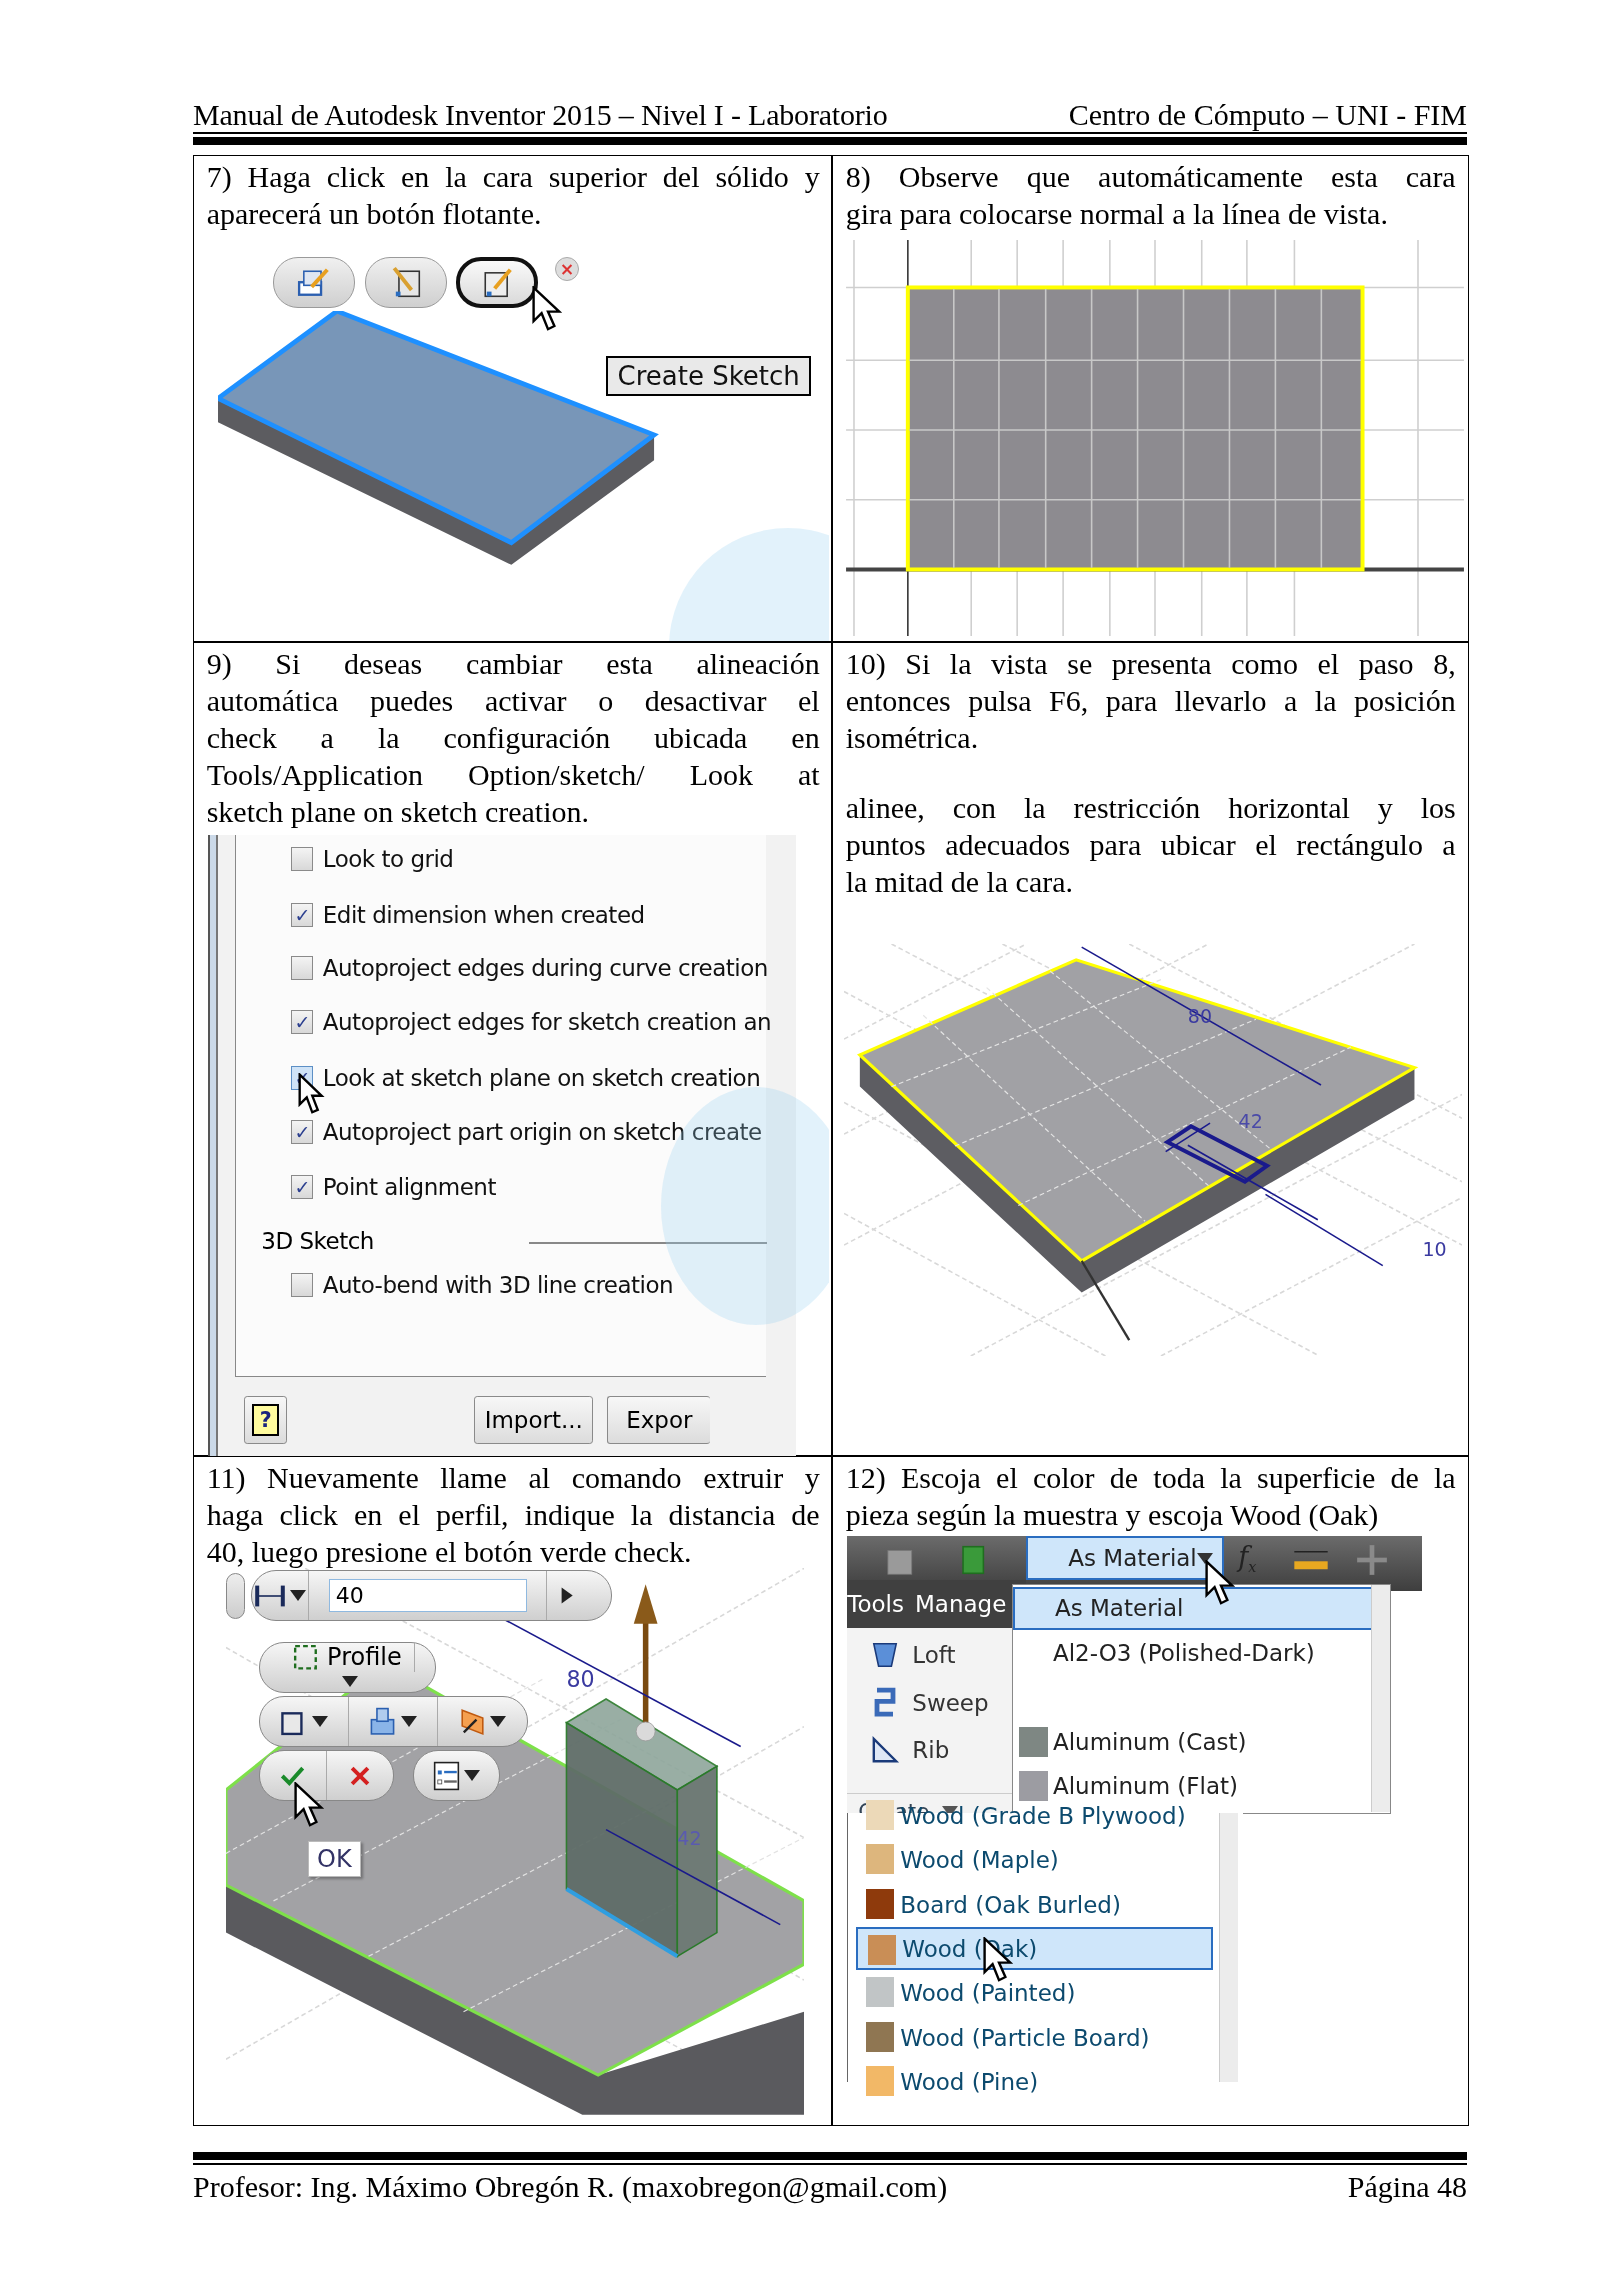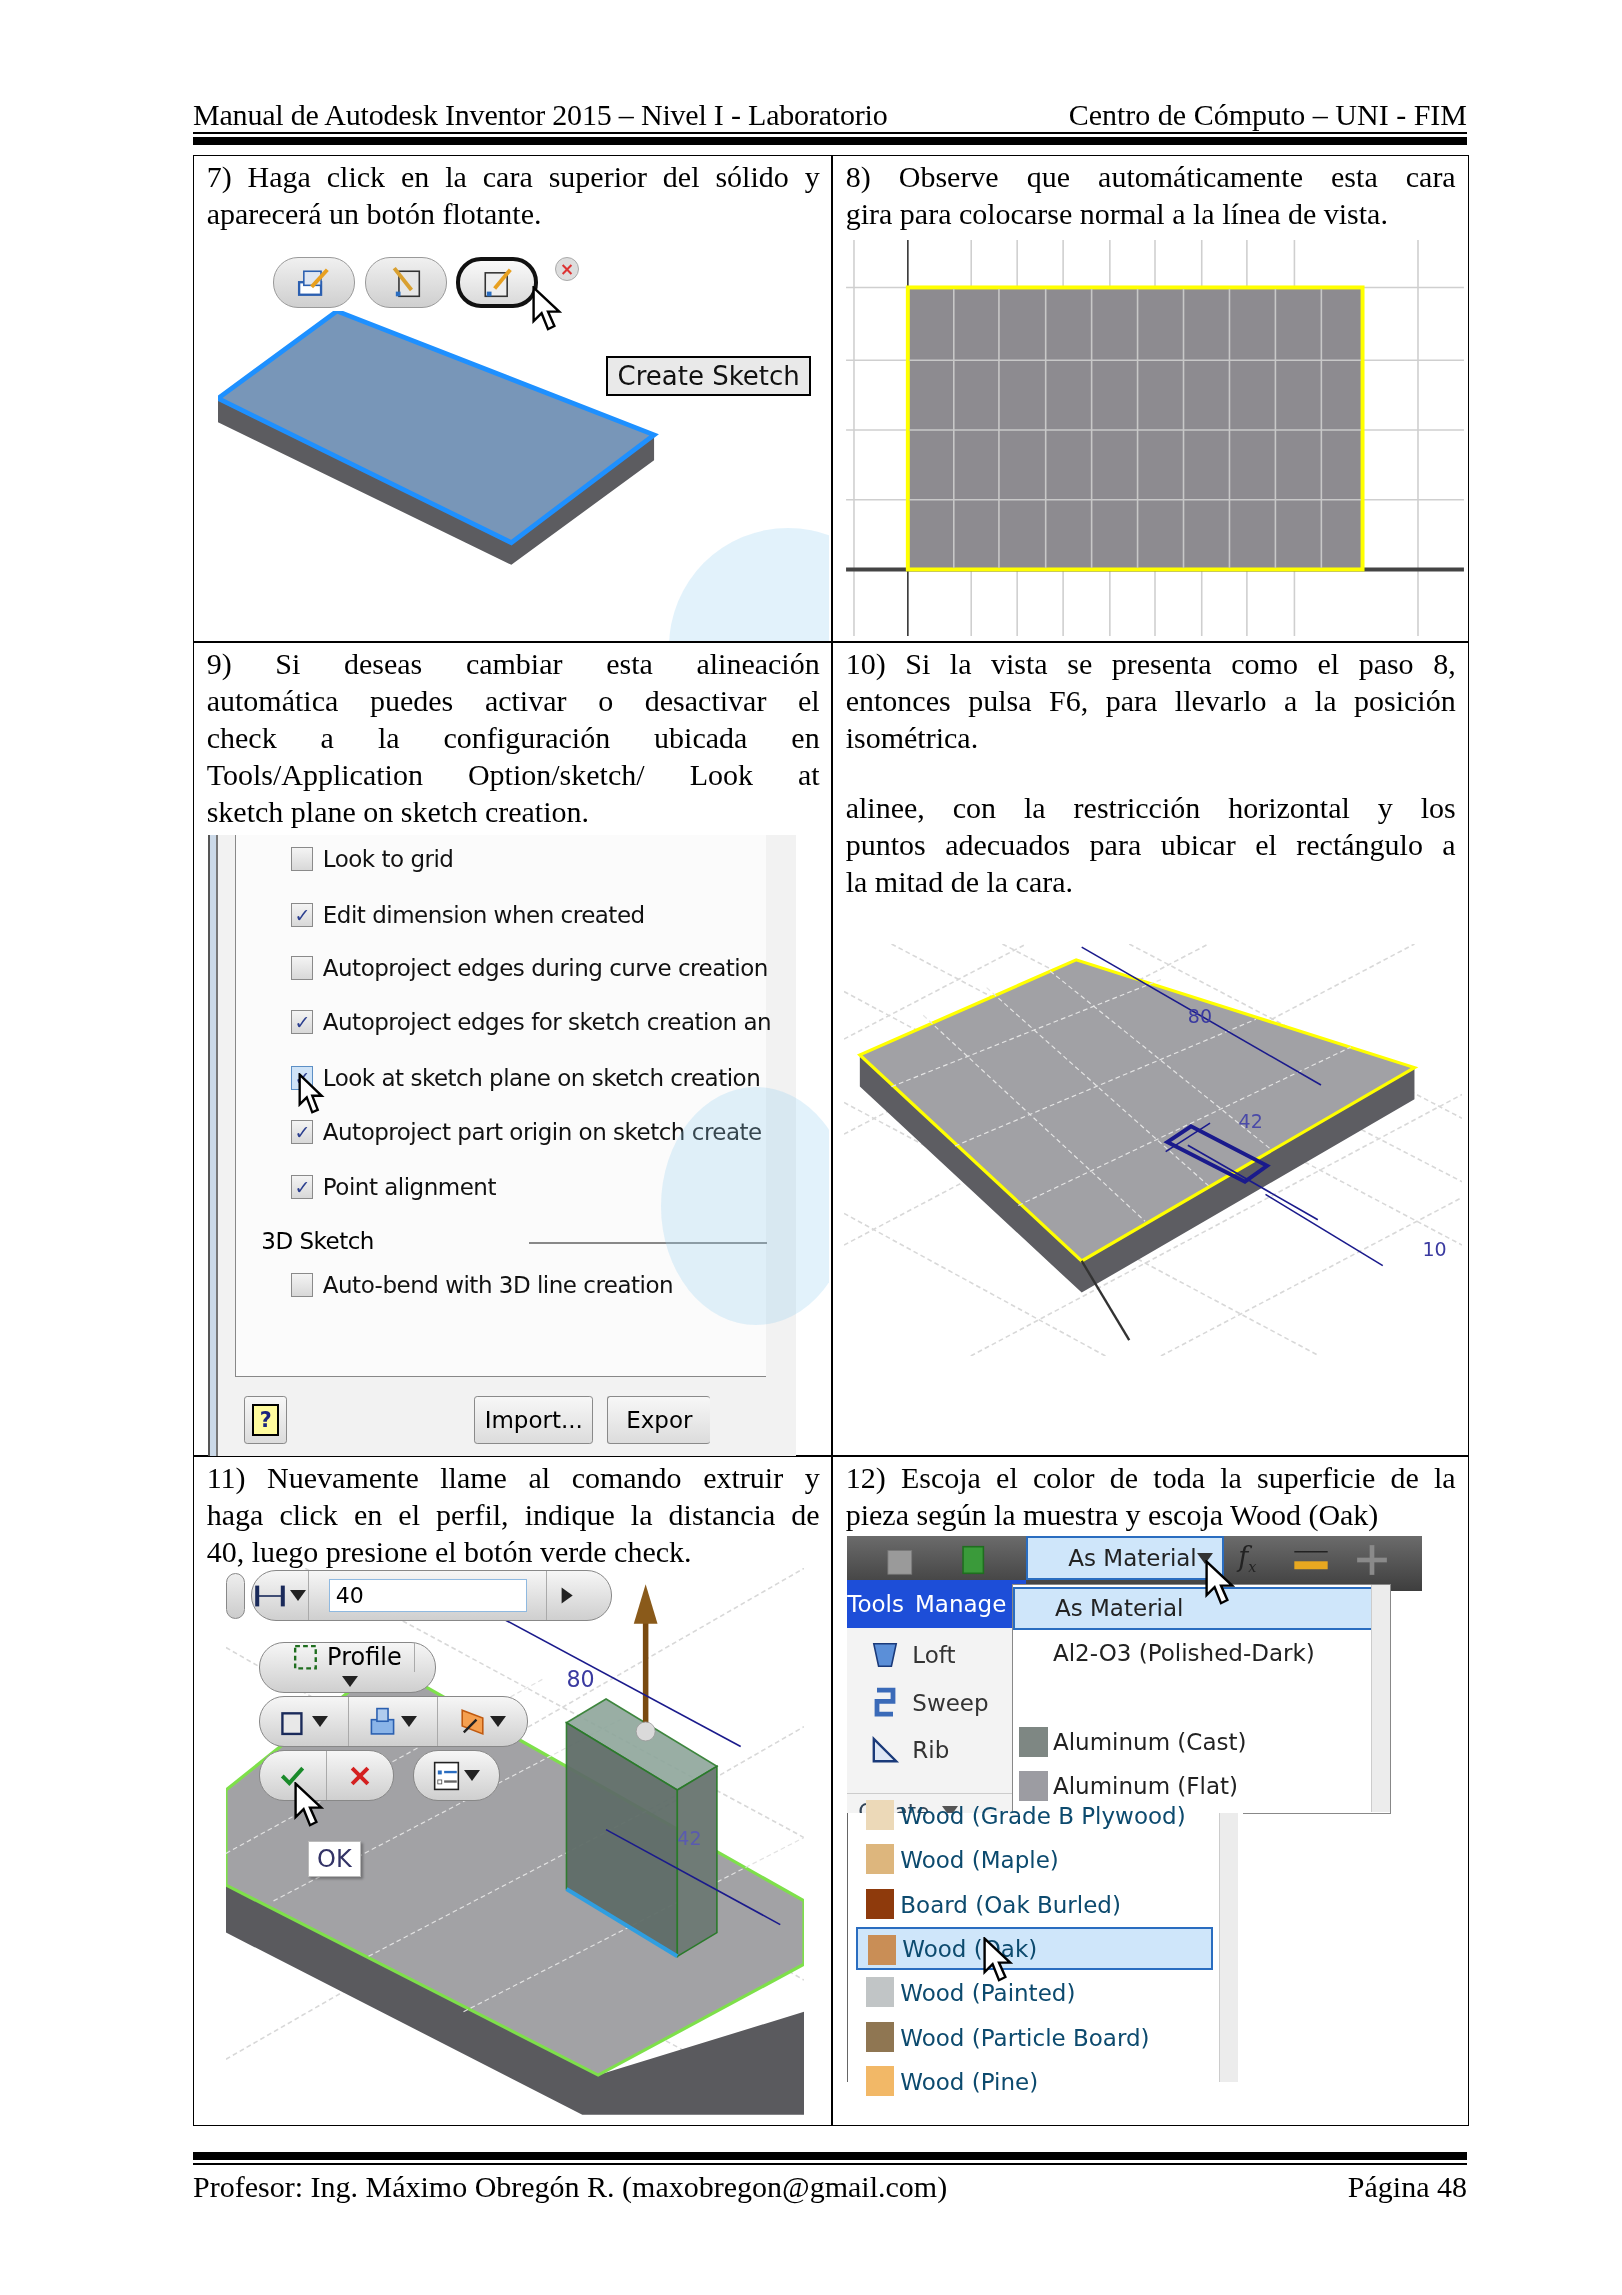--- a/index.html
+++ b/index.html
@@ -59,21 +59,21 @@
   .tri { width: 0; height: 0; border-left: 8.7px solid transparent; border-right: 8.7px solid transparent; border-top: 11px solid #222; margin-left: 4.8px; }
   .dist-input { height: 33px; width: 198px; border: 1.6px solid #8fb9e0; background: #fff; font-family: "DejaVu Sans", sans-serif;
     font-size: 22px; padding-left: 6.3px; display:flex; align-items:center; }
   .ok-tip { position: absolute; border: 1.6px solid #bbb; background: #fff; font-family: "DejaVu Sans", sans-serif; font-size: 24px;
     padding: 3.2px 8px; color: #336; box-shadow: 2.4px 2.4px 2.4px rgba(0,0,0,.3); }
 
   
   .ribbon { position: absolute; left: 14.3px; top: 0; width: 575px; height: 55px; background: linear-gradient(#6b6b6b,#3e3e3e); }
   .as-mat { position: absolute; left: 179px; top: 0; width: 198px; height: 44px; background: #cfe6fa; border: 2.4px solid #2a6dc0;
     font-family: "DejaVu Sans", sans-serif; font-size: 23px; display:flex; align-items:center; padding-left: 40px; color:#222; }
-  .tabs-bar { position: absolute; left: 14.3px; top: 44px; width: 179px; height: 48px; background: #1d4ed8; color: #fff;
+  .tabs-bar { position: absolute; left: 14.3px; top: 44px; width: 179px; height: 48px; background: #404040; color: #fff;
     font-family: "DejaVu Sans", sans-serif; font-size: 23px; display:flex; align-items:center; gap: 11px; }
   .create-panel { position: absolute; left: 14.3px; top: 92px; width: 179px; height: 230px; background: #f3f3f3; }
   .cp-item { position: absolute; left: 22px; font-family: "DejaVu Sans", sans-serif; font-size: 23px; color: #333; display:flex; align-items:center; gap: 11px; }
   .dropdown { position: absolute; left: 179px; top: 48px; width: 379px; height: 230px; background: #fff; border: 1.6px solid #888; }
   .dd-item { position: absolute; left: 0; width: 364px; height: 43px; font-family: "DejaVu Sans", sans-serif; font-size: 23px;
     display:flex; align-items:center; padding-left: 40px; color:#222; }
   .dd-item.sel { background: #cfe6fa; border: 2.4px solid #2a6dc0; }
   .swatch { position: absolute; left: 6.3px; width: 28.5px; height: 30px; }
   .list2 { position: absolute; left: 14.3px; top: 277px; width: 396px; height: 269px; background: #fff; border-left: 1.6px solid #666; }
   .l2-item { position: absolute; left: 8px; width: 357px; height: 43px; font-family: "DejaVu Sans", sans-serif; font-size: 23px;

